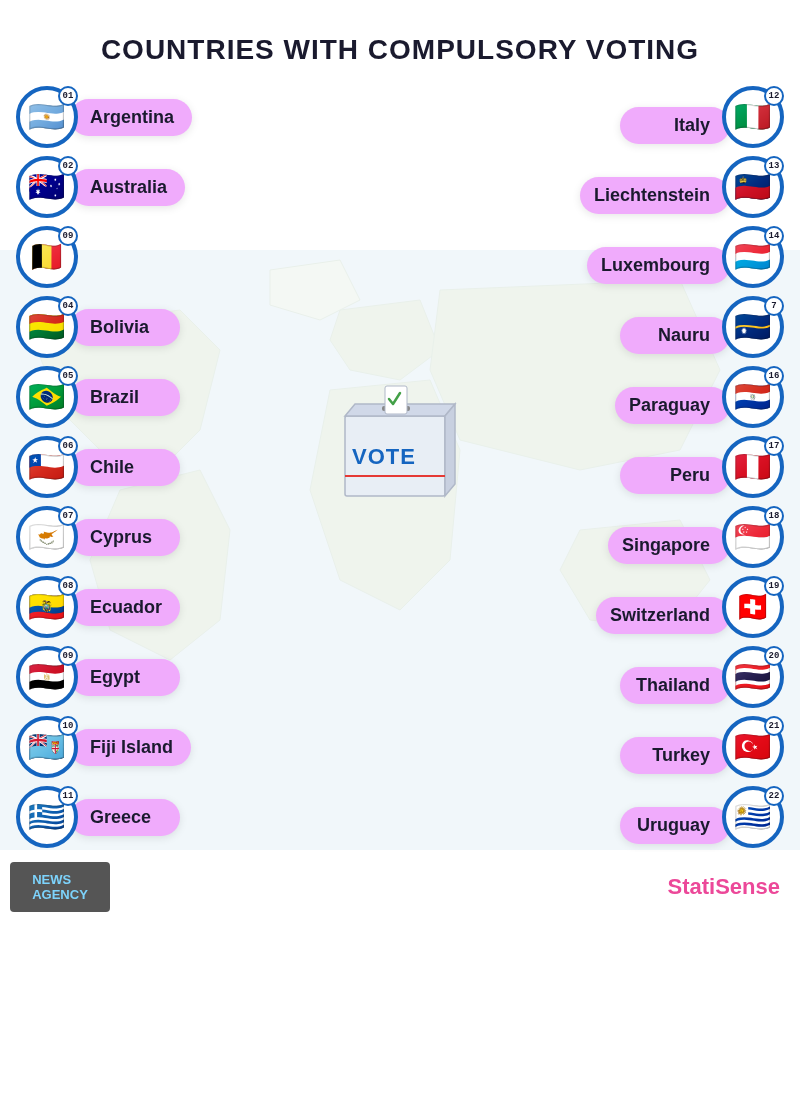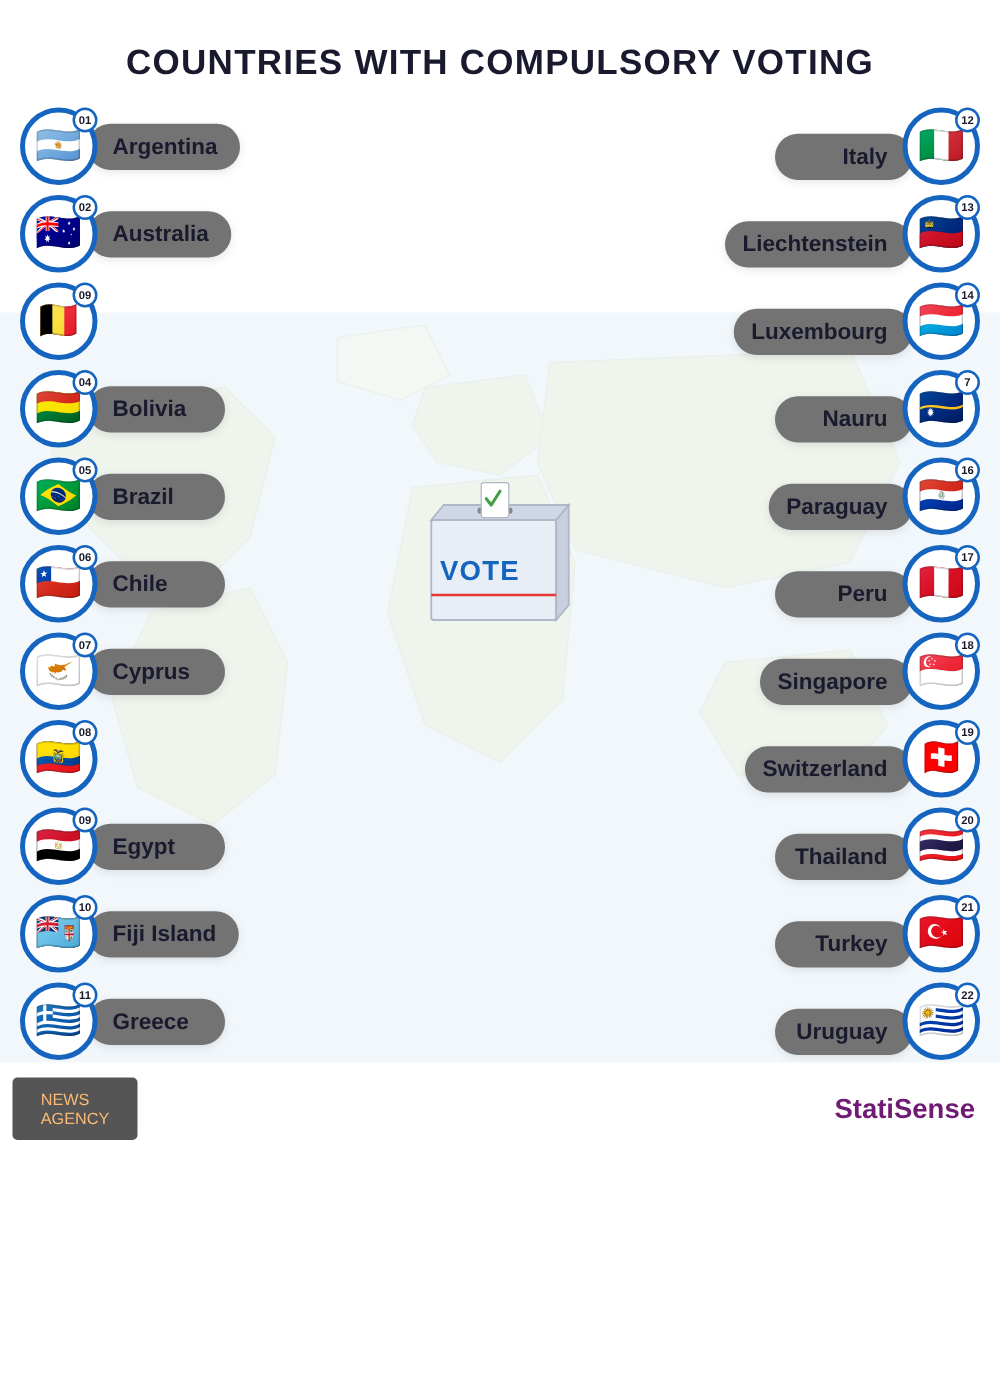--- a/index.html
+++ b/index.html
@@ -87,29 +87,30 @@
       border-radius: 50%;
       width: 20px;
       height: 20px;
       font-size: 9px;
       font-weight: bold;
       color: #1a1a2e;
       display: flex;
       align-items: center;
       justify-content: center;
       z-index: 3;
+      font-family: Liberation Mono, monospace;
     }
 
     .flag-emoji {
       font-size: 30px;
       line-height: 1;
     }
 
     .country-label {
-      background: #737373;
+      background: #f0abfc;
       border-radius: 22px;
       padding: 8px 18px 8px 14px;
       font-size: 18px;
       font-weight: 700;
       color: #1a1a2e;
       box-shadow: 0 2px 8px rgba(0,0,0,0.10);
       min-width: 110px;
       display: flex;
       align-items: center;
     }
@@ -157,21 +158,21 @@
 
     .footer-social {
       font-size: 11px;
       color: #333;
       line-height: 1.6;
     }
 
     .footer-brand {
       font-size: 22px;
       font-weight: 900;
-      color: #701a75;
+      color: #ec4899;
     }
   </style>
 </head>
 <body>
 
 <svg class="world-map-bg" viewBox="0 0 800 600" xmlns="http://www.w3.org/2000/svg">
   <rect width="800" height="600" fill="#b8d4e8"></rect>
 
   <path d="M30,80 L180,60 L220,100 L200,180 L160,220 L100,200 L60,160 Z" fill="#a8c8a0" stroke="#8ab090" stroke-width="1"></path>
 
@@ -239,20 +240,21 @@
       <span class="flag-emoji">🇨🇾</span>
       <span class="number-badge">07</span>
     </div>
     <div class="country-label">Cyprus</div>
   </div>
       <div class="country-item left">
     <div class="flag-ring">
       <span class="flag-emoji">🇪🇨</span>
       <span class="number-badge">08</span>
     </div>
+    <div class="country-label">Ecuador</div>
   </div>
       <div class="country-item left">
     <div class="flag-ring">
       <span class="flag-emoji">🇪🇬</span>
       <span class="number-badge">09</span>
     </div>
     <div class="country-label">Egypt</div>
   </div>
       <div class="country-item left">
     <div class="flag-ring">
@@ -372,17 +374,17 @@
       <span class="number-badge">22</span>
     </div>
     <div class="country-label">Uruguay</div>
   </div>
     </div>
 </div>
 
 <div class="footer">
   <div class="footer-left">
     <div class="footer-logo-area">
-      <span style="color:#fdba74; font-size:13px; font-weight:normal;">NEWS<br>AGENCY</span>
+      <span style="color:#7dd3fc; font-size:13px; font-weight:bold;">NEWS<br>AGENCY</span>
     </div>
   </div>
   <div class="footer-brand">StatiSense</div>
 </div>
 
 </body></html>

